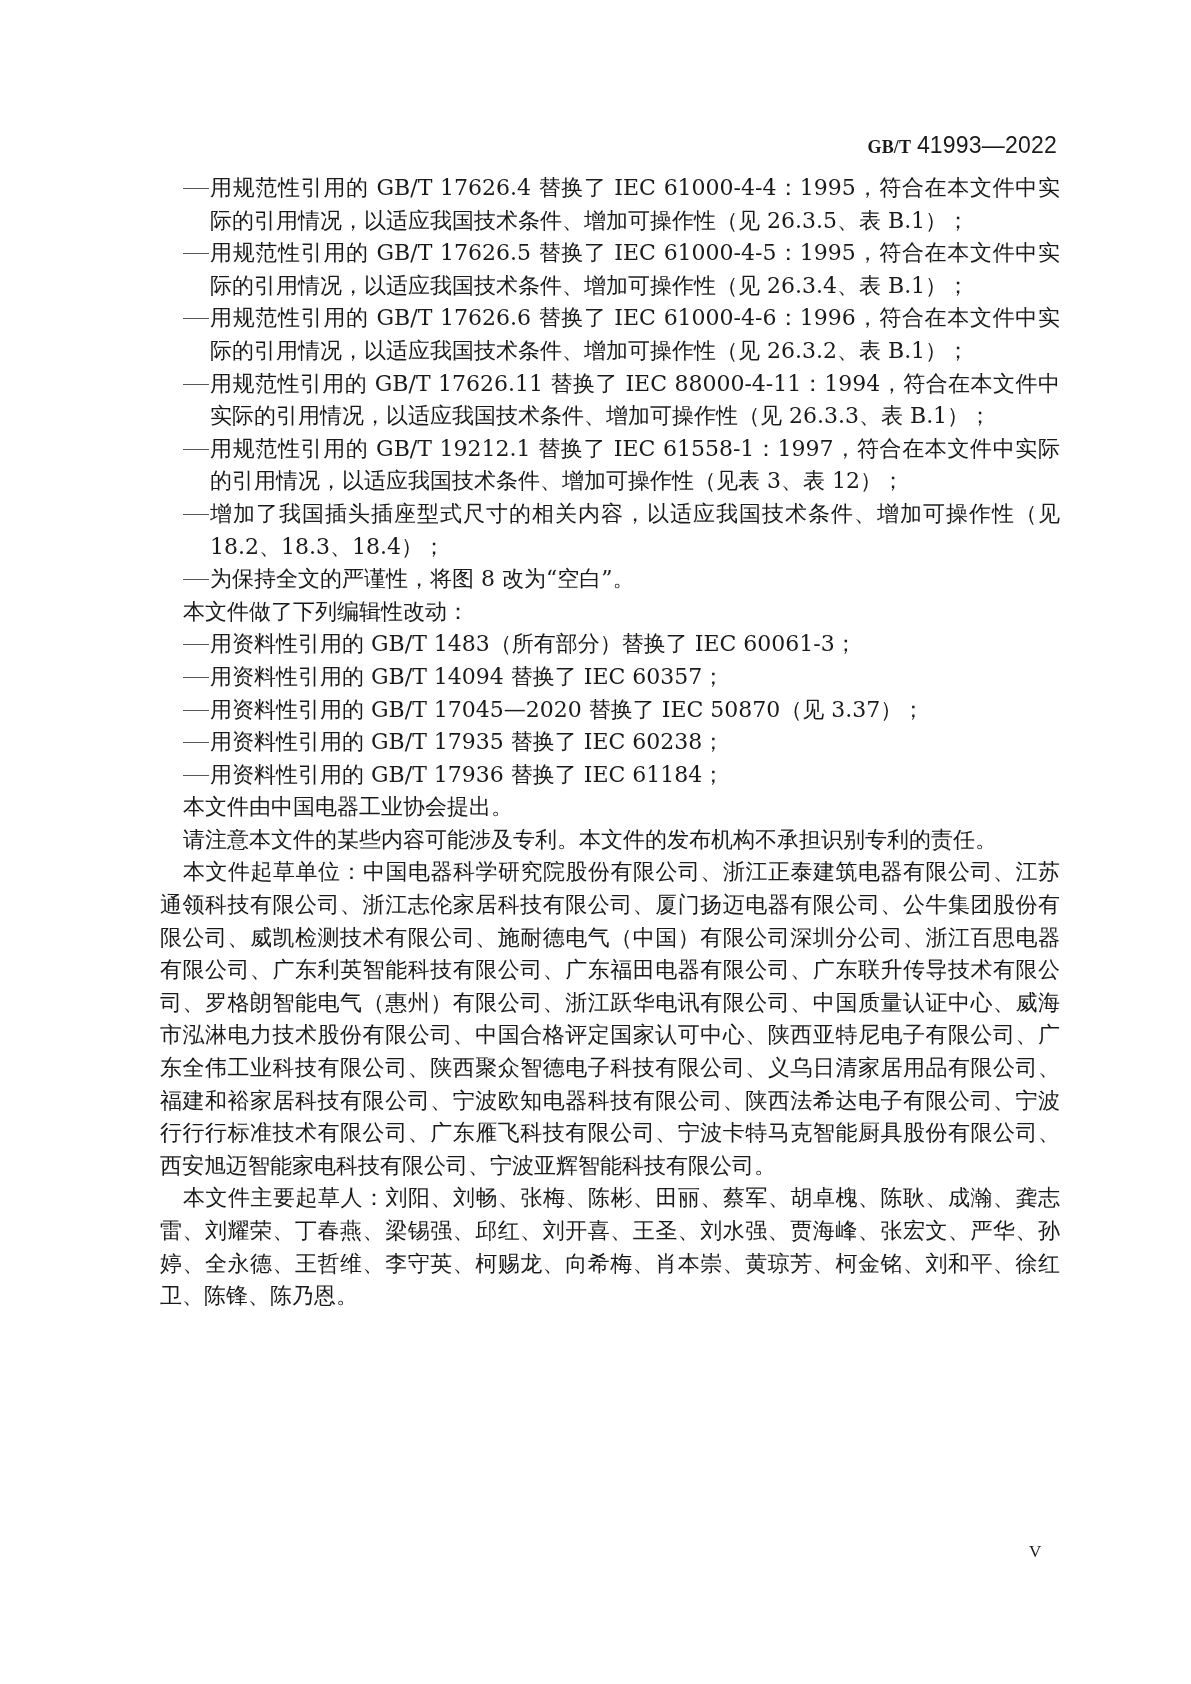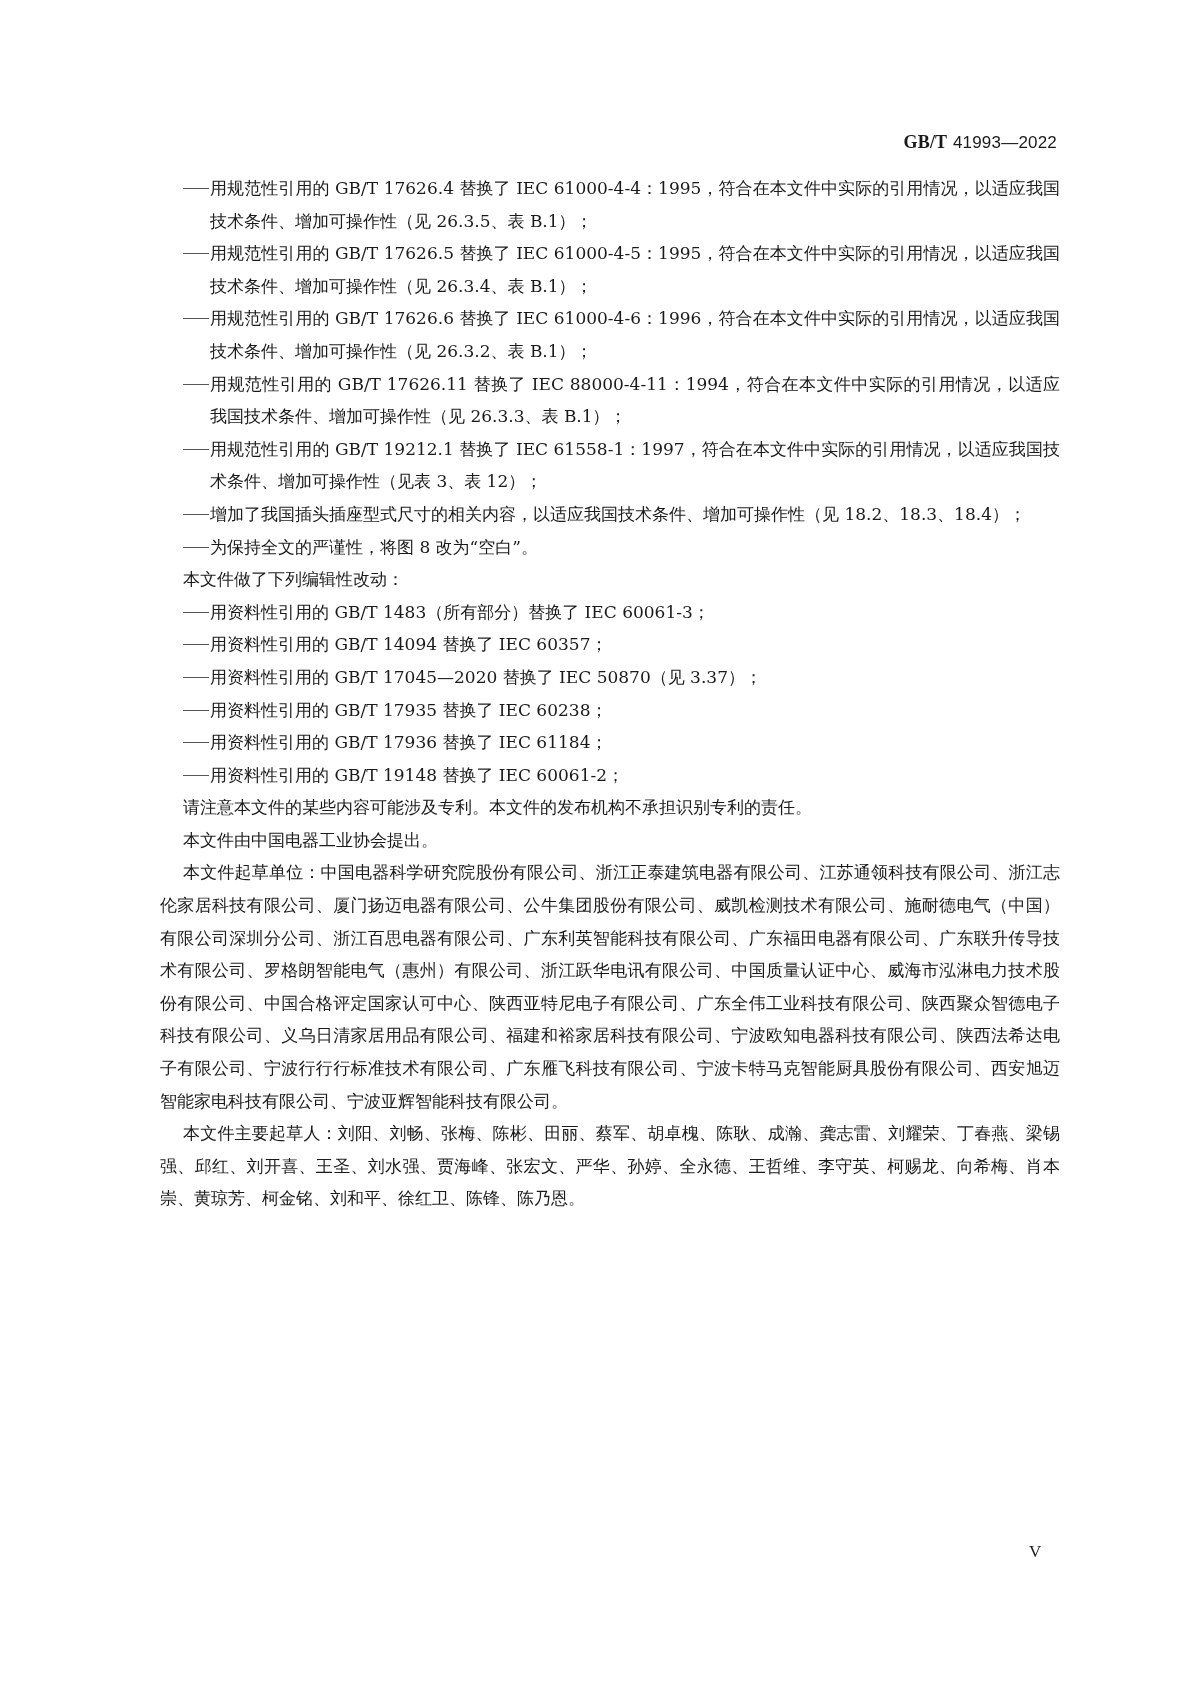--- a/index.html
+++ b/index.html
@@ -1,21 +1,21 @@
 <!DOCTYPE html>
 <html><head>
 <meta charset="utf-8">
 <style>
   html, body { margin: 0; padding: 0; background: #ffffff; }
   body { width: 1191px; height: 1684px; position: relative; overflow: hidden;
          font-family: "DejaVu Serif", "Liberation Serif", serif; color: #1a1a1a; }
   .header { position: absolute; right: 134px; top: 132px; font-size: 17px; letter-spacing: 0.2px; }
   .header .gb { font-family: "Liberation Serif", serif; font-weight: bold; font-size: 18px; text-align: right; }
-  .header .num { font-family: "Liberation Sans", sans-serif; font-size: 17px; margin-top: 37px; }
-  .content { position: absolute; left: 160px; top: 172px; width: 900px; font-size: 17px; line-height: 32.6px; }
+  .header .num { font-family: "Liberation Sans", sans-serif; font-size: 23px; margin-top: 37px; }
+  .content { position: absolute; left: 160px; top: 172px; width: 900px; font-size: 22px; line-height: 32.6px; }
   .item { position: relative; padding-left: 50px; text-align: justify; }
   .item .dash { position: absolute; left: 23px; top: 0; width: 27px; }
   .item .dash::before { content: ""; position: absolute; left: 0; right: 1px; top: 16px; border-top: 1px solid #555; }
   .para { text-indent: 23px; text-align: justify; }
   .pageno { position: absolute; left: 1029px; top: 1542px; font-family: "Liberation Serif", serif; font-size: 17px; }
 </style>
 </head>
 <body>
 
 <div class="header">
@@ -32,21 +32,20 @@
   <div class="item"><span class="dash"></span><span>增加了我国插头插座型式尺寸的相关内容，以适应我国技术条件、增加可操作性（见 18.2、18.3、18.4）；</span></div>
   <div class="item"><span class="dash"></span><span>为保持全文的严谨性，将图 8 改为“空白”。</span></div>
 
   <div class="para">本文件做了下列编辑性改动：</div>
 
   <div class="item"><span class="dash"></span><span>用资料性引用的 GB/T 1483（所有部分）替换了 IEC 60061-3；</span></div>
   <div class="item"><span class="dash"></span><span>用资料性引用的 GB/T 14094 替换了 IEC 60357；</span></div>
   <div class="item"><span class="dash"></span><span>用资料性引用的 GB/T 17045—2020 替换了 IEC 50870（见 3.37）；</span></div>
   <div class="item"><span class="dash"></span><span>用资料性引用的 GB/T 17935 替换了 IEC 60238；</span></div>
   <div class="item"><span class="dash"></span><span>用资料性引用的 GB/T 17936 替换了 IEC 61184；</span></div>
-  <div class="item"><span class="dash"></span><span>用资料性引用的 GB/T 19148 替换了 IEC 60061-2；</span></div>
 
+  <div class="para">本文件由中国电器工业协会提出。</div>
   <div class="para">请注意本文件的某些内容可能涉及专利。本文件的发布机构不承担识别专利的责任。</div>
-  <div class="para">本文件由中国电器工业协会提出。</div>
   <div class="para">本文件起草单位：中国电器科学研究院股份有限公司、浙江正泰建筑电器有限公司、江苏通领科技有限公司、浙江志伦家居科技有限公司、厦门扬迈电器有限公司、公牛集团股份有限公司、威凯检测技术有限公司、施耐德电气（中国）有限公司深圳分公司、浙江百思电器有限公司、广东利英智能科技有限公司、广东福田电器有限公司、广东联升传导技术有限公司、罗格朗智能电气（惠州）有限公司、浙江跃华电讯有限公司、中国质量认证中心、威海市泓淋电力技术股份有限公司、中国合格评定国家认可中心、陕西亚特尼电子有限公司、广东全伟工业科技有限公司、陕西聚众智德电子科技有限公司、义乌日清家居用品有限公司、福建和裕家居科技有限公司、宁波欧知电器科技有限公司、陕西法希达电子有限公司、宁波行行行标准技术有限公司、广东雁飞科技有限公司、宁波卡特马克智能厨具股份有限公司、西安旭迈智能家电科技有限公司、宁波亚辉智能科技有限公司。</div>
   <div class="para">本文件主要起草人：刘阳、刘畅、张梅、陈彬、田丽、蔡军、胡卓槐、陈耿、成瀚、龚志雷、刘耀荣、丁春燕、梁锡强、邱红、刘开喜、王圣、刘水强、贾海峰、张宏文、严华、孙婷、全永德、王哲维、李守英、柯赐龙、向希梅、肖本崇、黄琼芳、柯金铭、刘和平、徐红卫、陈锋、陈乃恩。</div>
 </div>
 
 <div class="pageno">V</div>
 
 </body></html>

